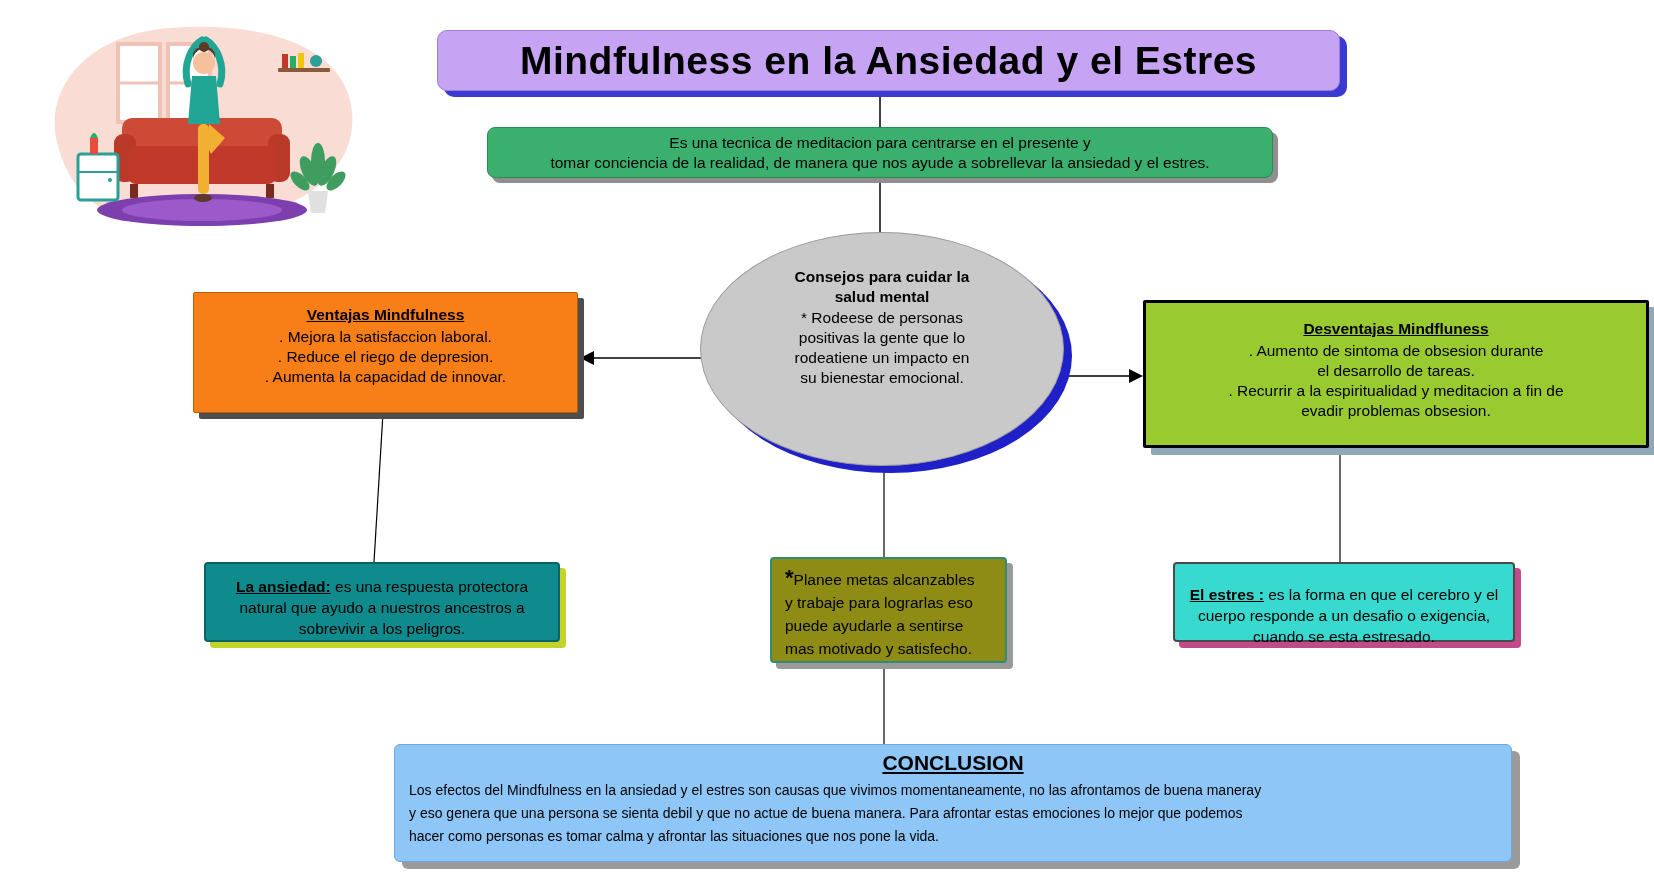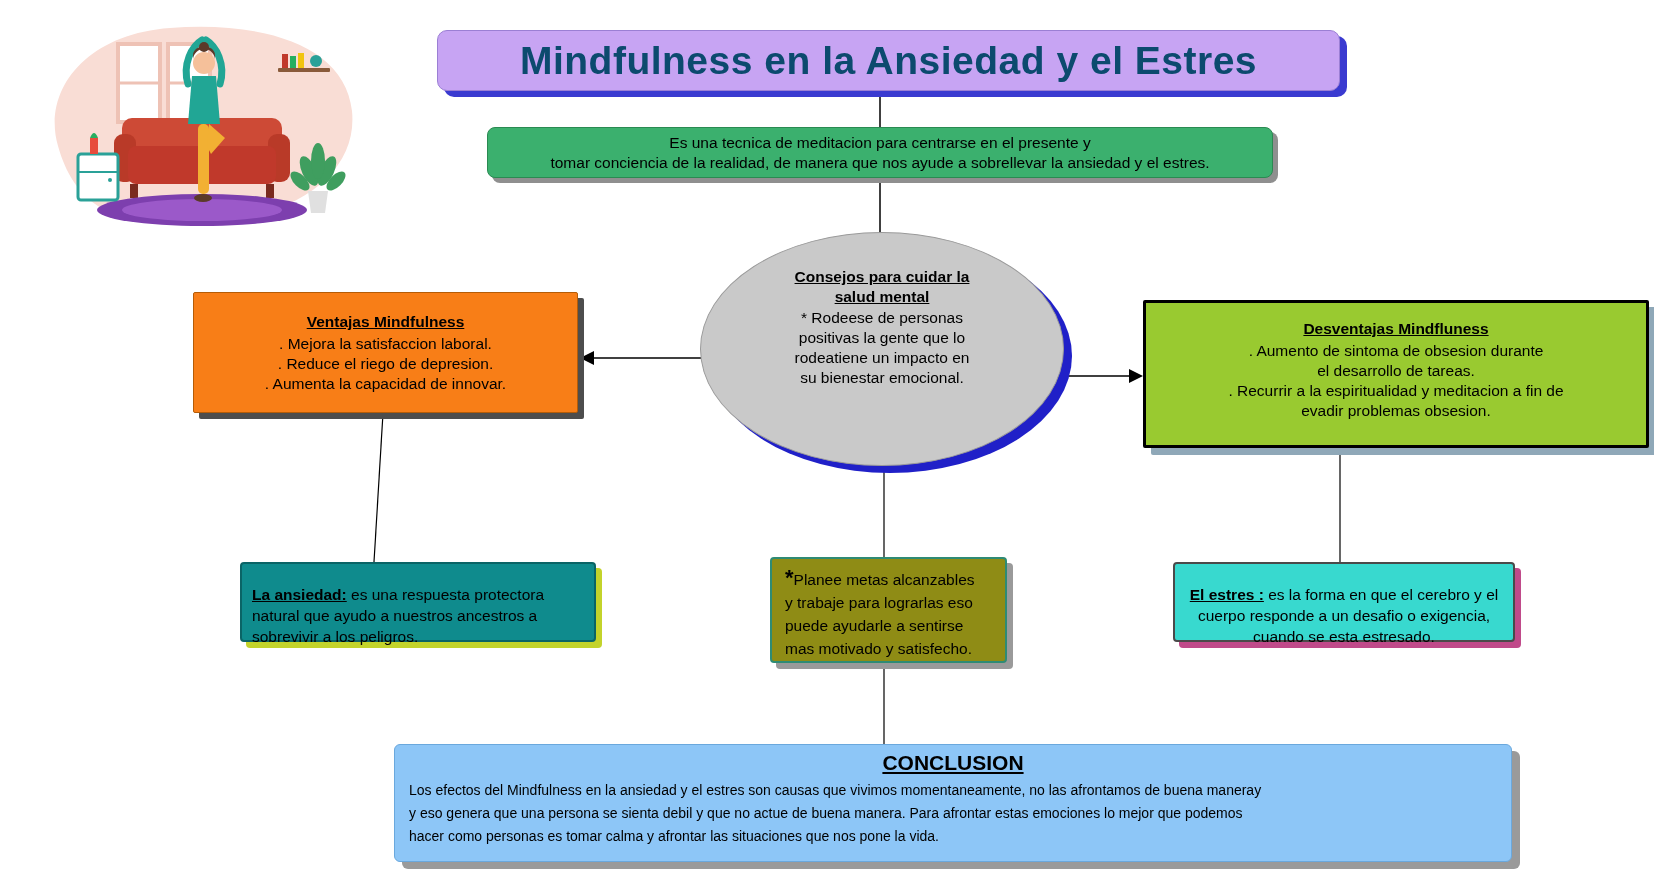--- a/index.html
+++ b/index.html
@@ -22,21 +22,21 @@
 
   
   .title-box {
     left: 437px; top: 30px; width: 903px; height: 61px;
     background: #c7a4f3;
     border: 1px solid #9b7fd4;
     border-radius: 10px;
     box-shadow: 7px 6px 0 #3a3ad0;
     display: flex; align-items: center; justify-content: center;
   }
-  .title-text { font-size: 39px; font-weight: bold; color: #0c4a6e; letter-spacing: 0.5px; }
+  .title-text { font-size: 39px; font-weight: bold; color: #000000; letter-spacing: 0.5px; }
 
   
   .def-box {
     left: 487px; top: 127px; width: 786px; height: 51px;
     background: #3bb06e;
     border: 1px solid #2a8a52;
     border-radius: 8px;
     box-shadow: 5px 5px 0 #8f8f8f;
     display: flex; align-items: center; justify-content: center;
   }
@@ -46,32 +46,32 @@
   .center-node {
     left: 700px; top: 232px; width: 364px; height: 234px;
     background: #c9c9c9;
     border: 1px solid #9a9a9a;
     border-radius: 50%;
     box-shadow: 8px 7px 0 #2020c8;
     text-align: center;
     padding-top: 34px;
     font-size: 15.5px; line-height: 20px;
   }
-  .node-heading { font-weight: bold; text-decoration: underline; white-space: pre-line; margin-bottom: 1px; }
+  .node-heading { font-weight: bold; white-space: pre-line; margin-bottom: 1px; }
   .node-body { white-space: pre-line; }
 
   
   .ventajas-box {
     left: 193px; top: 292px; width: 385px; height: 121px;
     background: #f87e17;
     border: 1px solid #b55c07;
     border-radius: 2px;
     box-shadow: 6px 6px 0 #4d4d4d;
     text-align: center;
-    padding-top: 19px;
+    padding-top: 12px;
     font-size: 15.5px; line-height: 20px;
   }
   .box-heading { font-weight: bold; text-decoration: underline; margin-bottom: 2px; }
 
   
   .desventajas-box {
     left: 1143px; top: 300px; width: 506px; height: 148px;
     background: #99ca30;
     border: 3px solid #000000;
     border-radius: 2px;
@@ -81,22 +81,23 @@
     font-size: 15.5px; line-height: 20px;
   }
 
   
   .ansiedad-box {
     left: 204px; top: 562px; width: 356px; height: 80px;
     background: #0f8b8d;
     border: 2px solid #0a6466;
     border-radius: 4px;
     box-shadow: 6px 6px 0 #c3d32b;
-    padding: 20px 10px;
-    font-size: 15.5px; line-height: 21px; margin-left: 36px;
+    text-align: center;
+    padding: 12px 10px;
+    font-size: 15.5px; line-height: 21px;
   }
   .inline-heading { font-weight: bold; text-decoration: underline; }
 
   
   .metas-box {
     left: 770px; top: 557px; width: 237px; height: 106px;
     background: #8f8c15;
     border: 2px solid #2e8b74;
     border-radius: 4px;
     box-shadow: 6px 6px 0 #9a9a9a;

